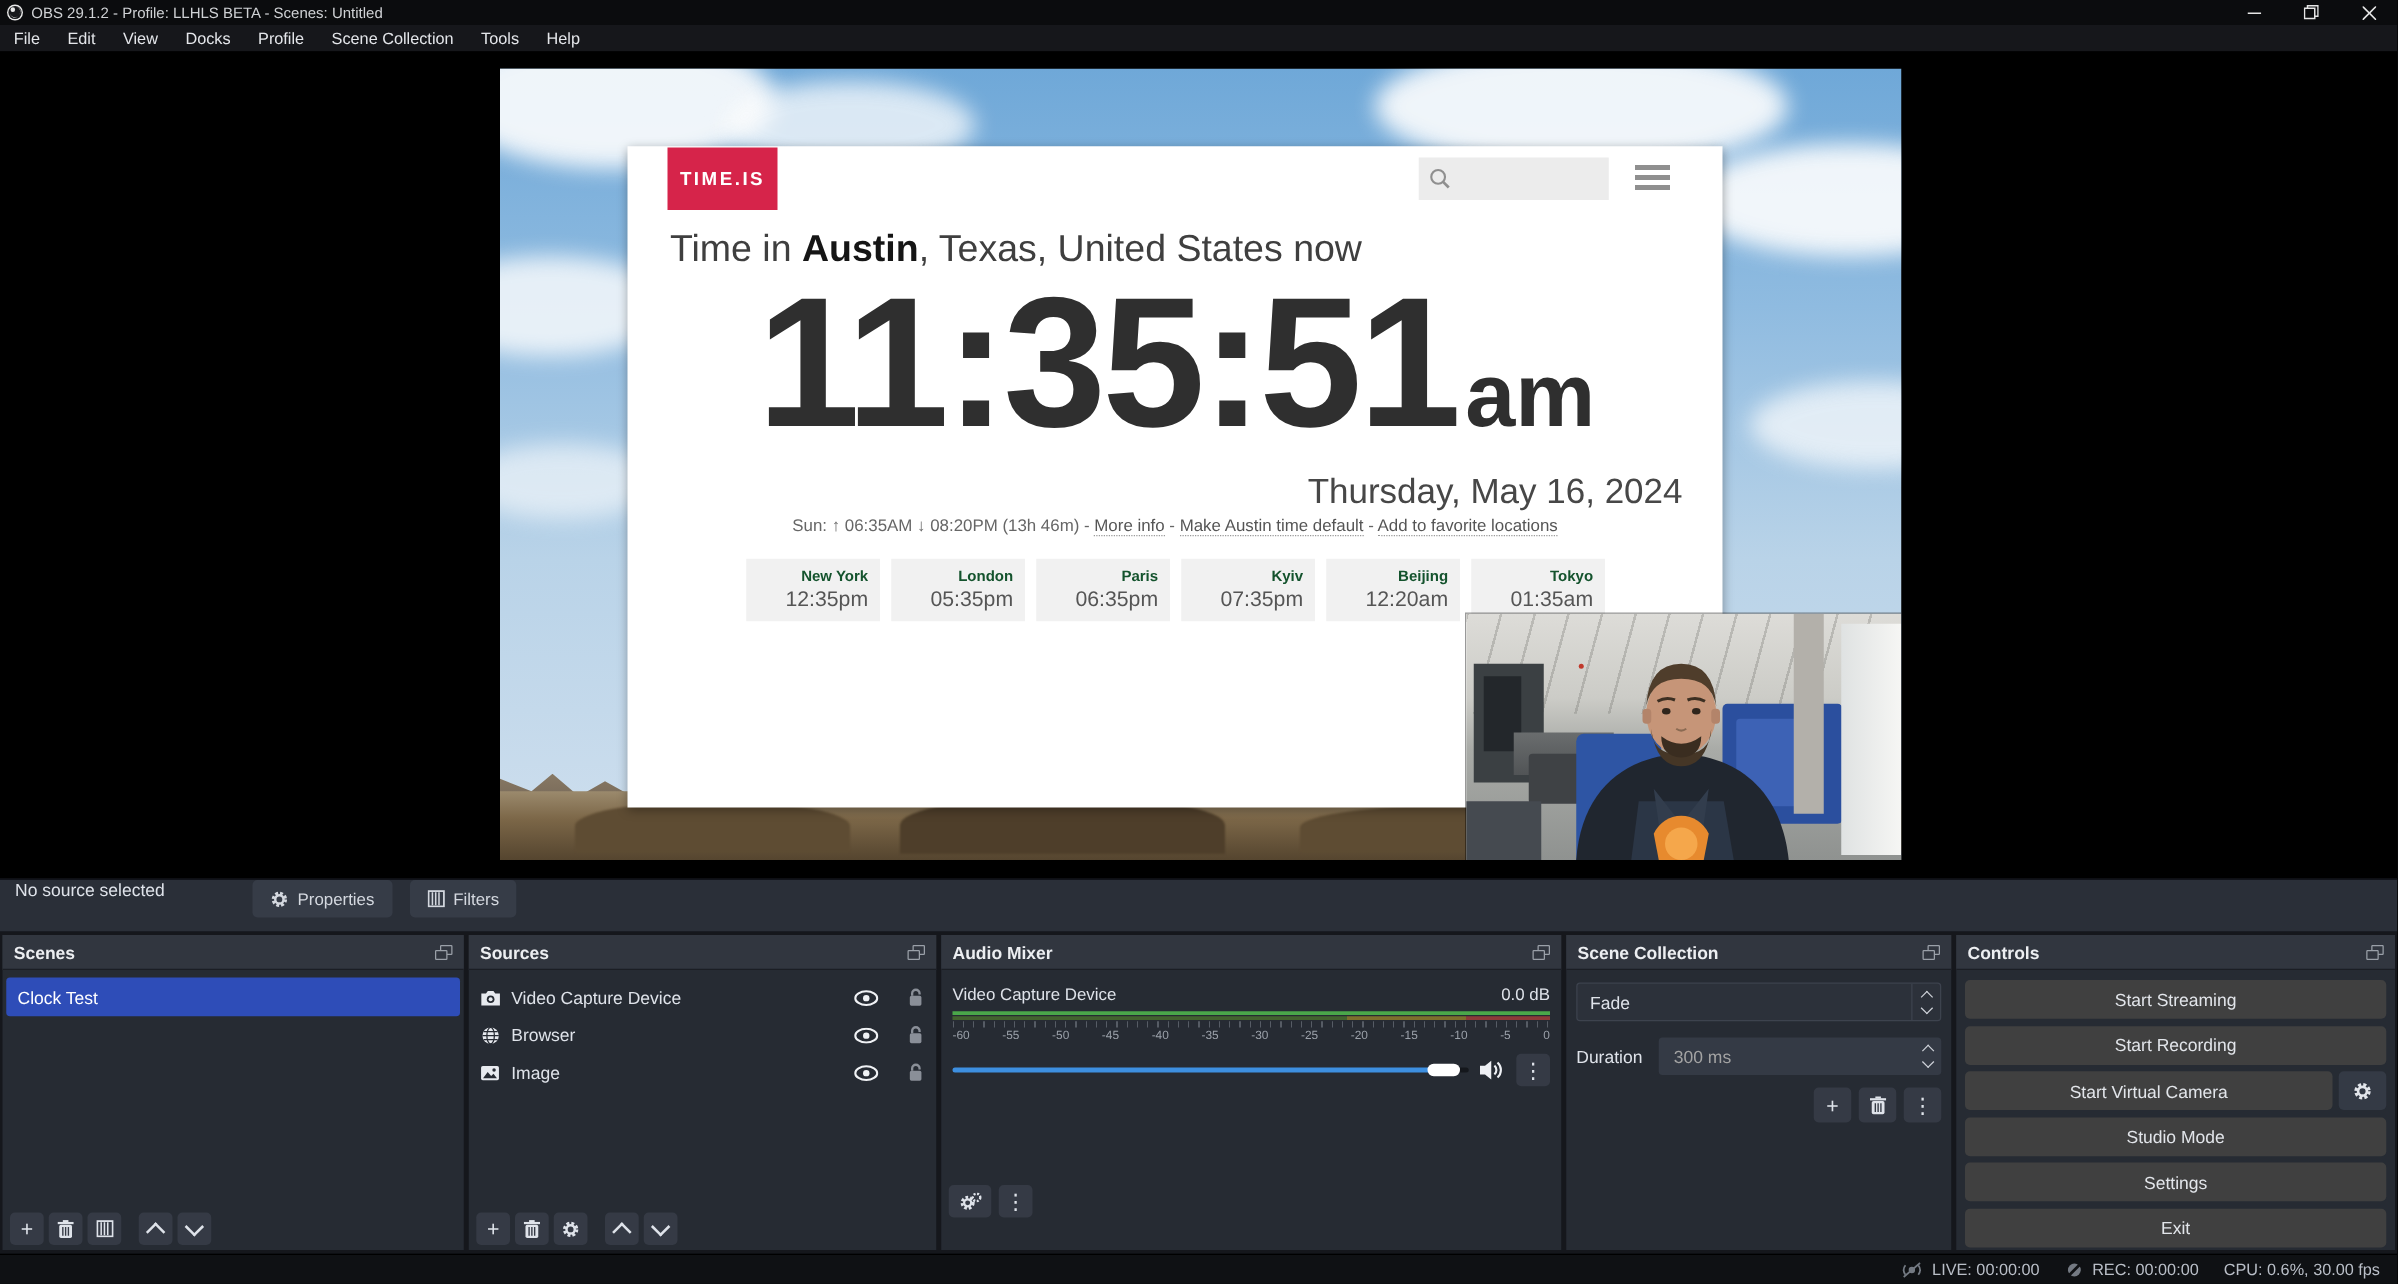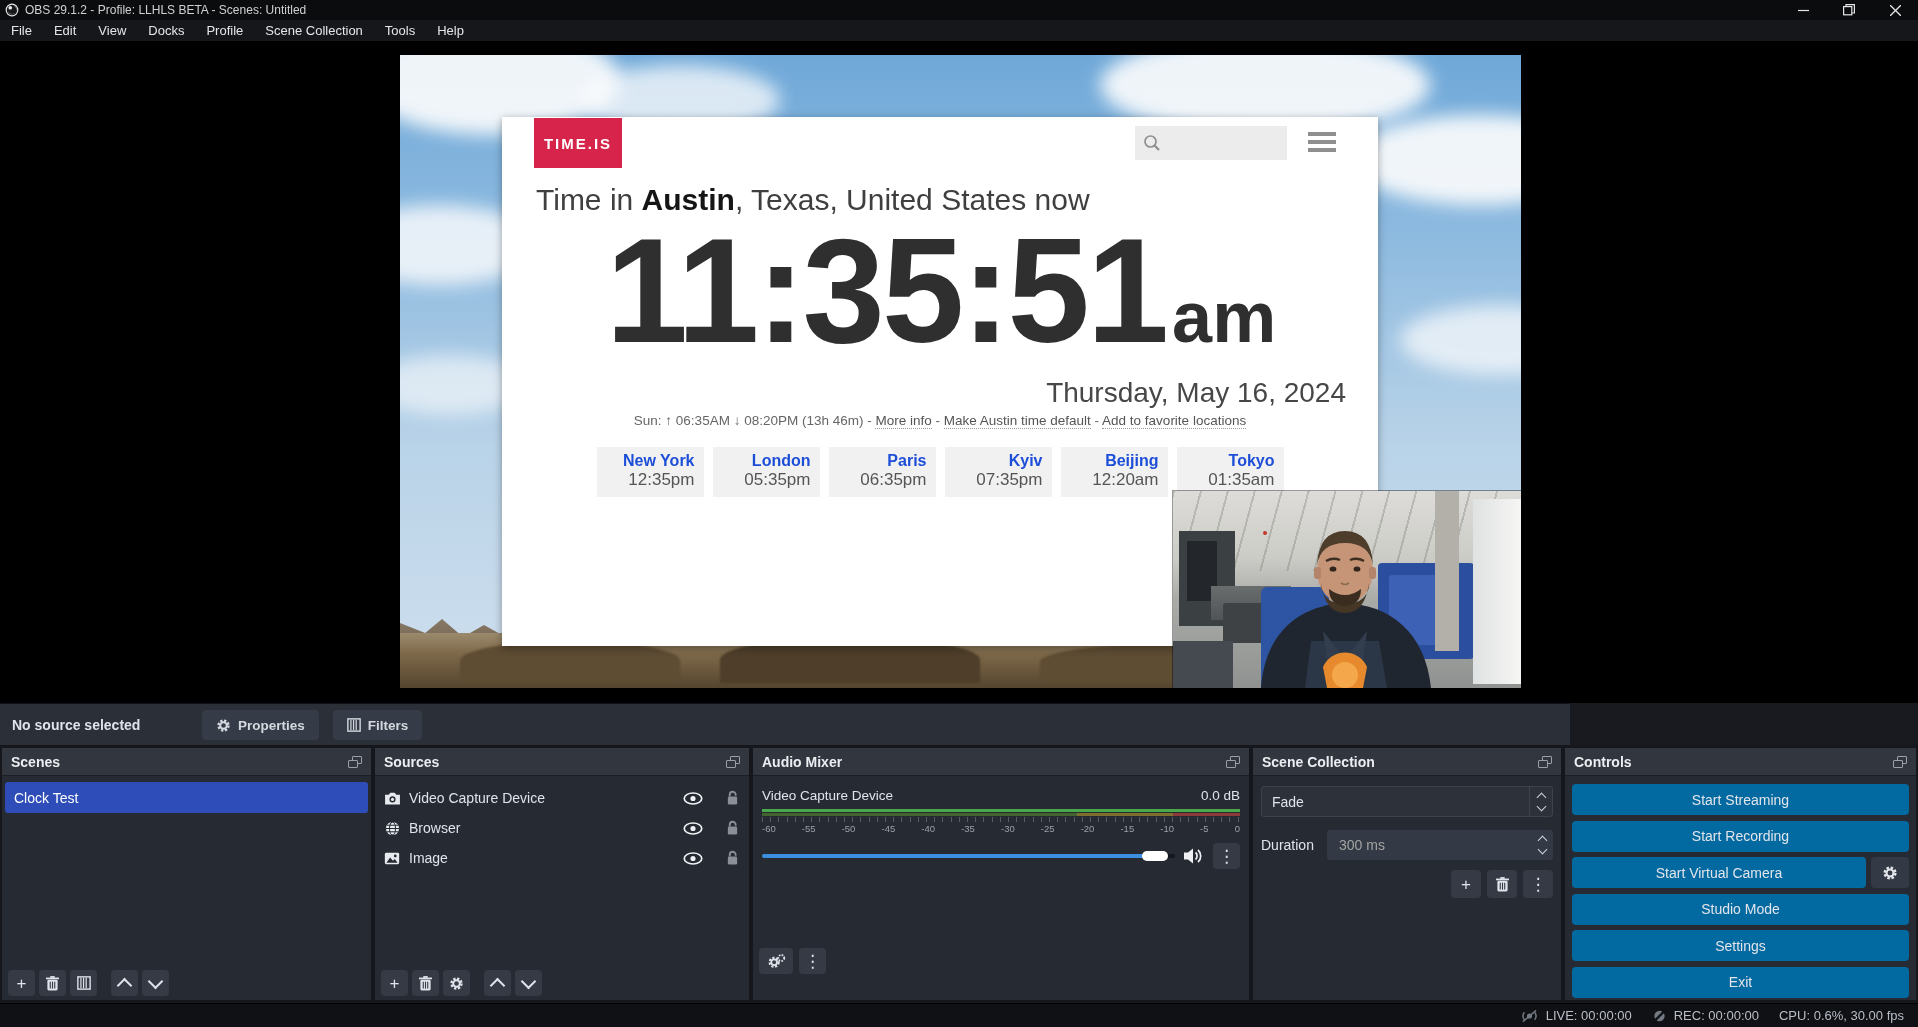--- a/index.html
+++ b/index.html
@@ -36,30 +36,30 @@
   #ti-heading{left:34px;top:66px;width:810px;font-size:30px;color:#3f3f3f;}
   #ti-heading b{color:#151515;font-weight:bold;}
   #ti-time{left:34px;top:100px;width:810px;text-align:center;color:#2f2f2f;white-space:nowrap;}
   #ti-time .big{font-size:148px;font-weight:bold;line-height:1;letter-spacing:-3px;}
   #ti-time .mer{font-size:72px;font-weight:bold;margin-left:6px;}
   #ti-date{left:34px;top:260px;width:810px;text-align:right;font-size:28px;color:#474747;}
   #ti-sun{left:0px;top:296px;width:876px;text-align:center;font-size:13.5px;color:#666;}
   .ti-link{color:#555;border-bottom:1px dotted #9a9a9a;cursor:pointer;}
   #ti-clocks{left:0px;top:330px;width:876px;display:flex;justify-content:center;gap:9px;}
   .clock-box{width:107px;height:50px;background:#f1f1f1;text-align:right;padding:5px 9px 0 0;box-sizing:border-box;}
-  .clock-box .city{font-size:16px;font-weight:bold;color:#1d4ed8;line-height:18px;}
+  .clock-box .city{font-size:12px;font-weight:bold;color:#14532d;line-height:18px;}
   .clock-box .ctime{font-size:17px;color:#555;line-height:20px;}
 
   
   #webcam{left:773px;top:436px;width:348px;height:197px;background:linear-gradient(180deg,#dddcd8 0%,#ccccc7 34%,#a9aba7 55%,#8f9290 100%);overflow:hidden;box-shadow:0 0 0 1px rgba(0,0,0,.4);}
   #cam-ceiling{left:0;top:0;width:348px;height:80px;background:repeating-linear-gradient(105deg,rgba(110,110,105,.30) 0 2px,transparent 2px 26px);}
   .cam-shape{position:absolute;}
 
   
-  #srcbar{left:0;top:703px;width:1570px;height:42px;background:#2a2f38;display:flex;align-items:center;border-top:1px solid #11131a;font-weight:bold;}
+  #srcbar{left:0;top:703px;width:1918px;height:42px;background:#2a2f38;display:flex;border-top:1px solid #11131a;}
   #srcbar .status{font-size:14px;color:#dfe3ea;margin-left:12px;width:190px;}
   .bar-btn{height:30px;background:#363c47;border-radius:4px;display:flex;align-items:center;gap:7px;
            padding:0 14px;font-size:13.5px;color:#d4d8df;margin-right:14px;cursor:pointer;}
 
   
   #docks{left:0;top:745px;width:1918px;height:258px;background:#15171c;}
   .panel{position:absolute;top:3px;bottom:3px;background:#262b33;}
   .panel-header{height:27px;background:#31363f;display:flex;align-items:center;justify-content:space-between;
                 padding:0 9px;font-size:14px;font-weight:bold;color:#eceef1;border-bottom:1px solid #1b1e24;}
   .popup-icon{width:14px;height:12px;position:relative;}
@@ -106,21 +106,21 @@
   .spin-chev.u{transform:rotate(135deg);}
   .spin-chev.d{transform:rotate(-45deg);}
   #duration-row{display:flex;align-items:center;margin-top:13px;}
   #duration-row .lbl{font-size:14px;color:#dfe3ea;width:66px;}
   #duration-spin{flex:1;height:30px;background:#343a45;border-radius:3px;display:flex;align-items:center;position:relative;}
   #duration-spin .val{font-size:14px;color:#a3a3a3;margin-left:12px;}
   #trans-btns{display:flex;justify-content:flex-end;gap:6px;margin-top:10px;}
 
   
   #controls-body{padding:8px 7px 0 7px;display:flex;flex-direction:column;gap:5.5px;}
-  .ctl-btn{height:31px;background:#0369a1;border-radius:4px;display:flex;align-items:center;justify-content:center;font-size:14px;color:#e2e5ea;cursor:pointer;}
+  .ctl-btn{height:31px;background:#404040;border-radius:4px;display:flex;align-items:center;justify-content:center;font-size:14px;color:#e2e5ea;cursor:pointer;}
   #vcam-row{display:flex;gap:5px;}
   #vcam-row .ctl-btn{flex:1;}
   #vcam-gear{width:38px;height:31px;background:#343a45;border-radius:4px;display:flex;align-items:center;justify-content:center;cursor:pointer;}
 
   
   #statusbar{left:0;top:1003px;width:1918px;height:24px;background:#0f1114;display:flex;align-items:center;justify-content:flex-end;gap:20px;padding-right:14px;box-sizing:border-box;border-top:1px solid #000;}
   .sb-item{display:flex;align-items:center;gap:7px;font-size:13px;color:#b9bec7;}
 </style>
 </head>
 <body>

